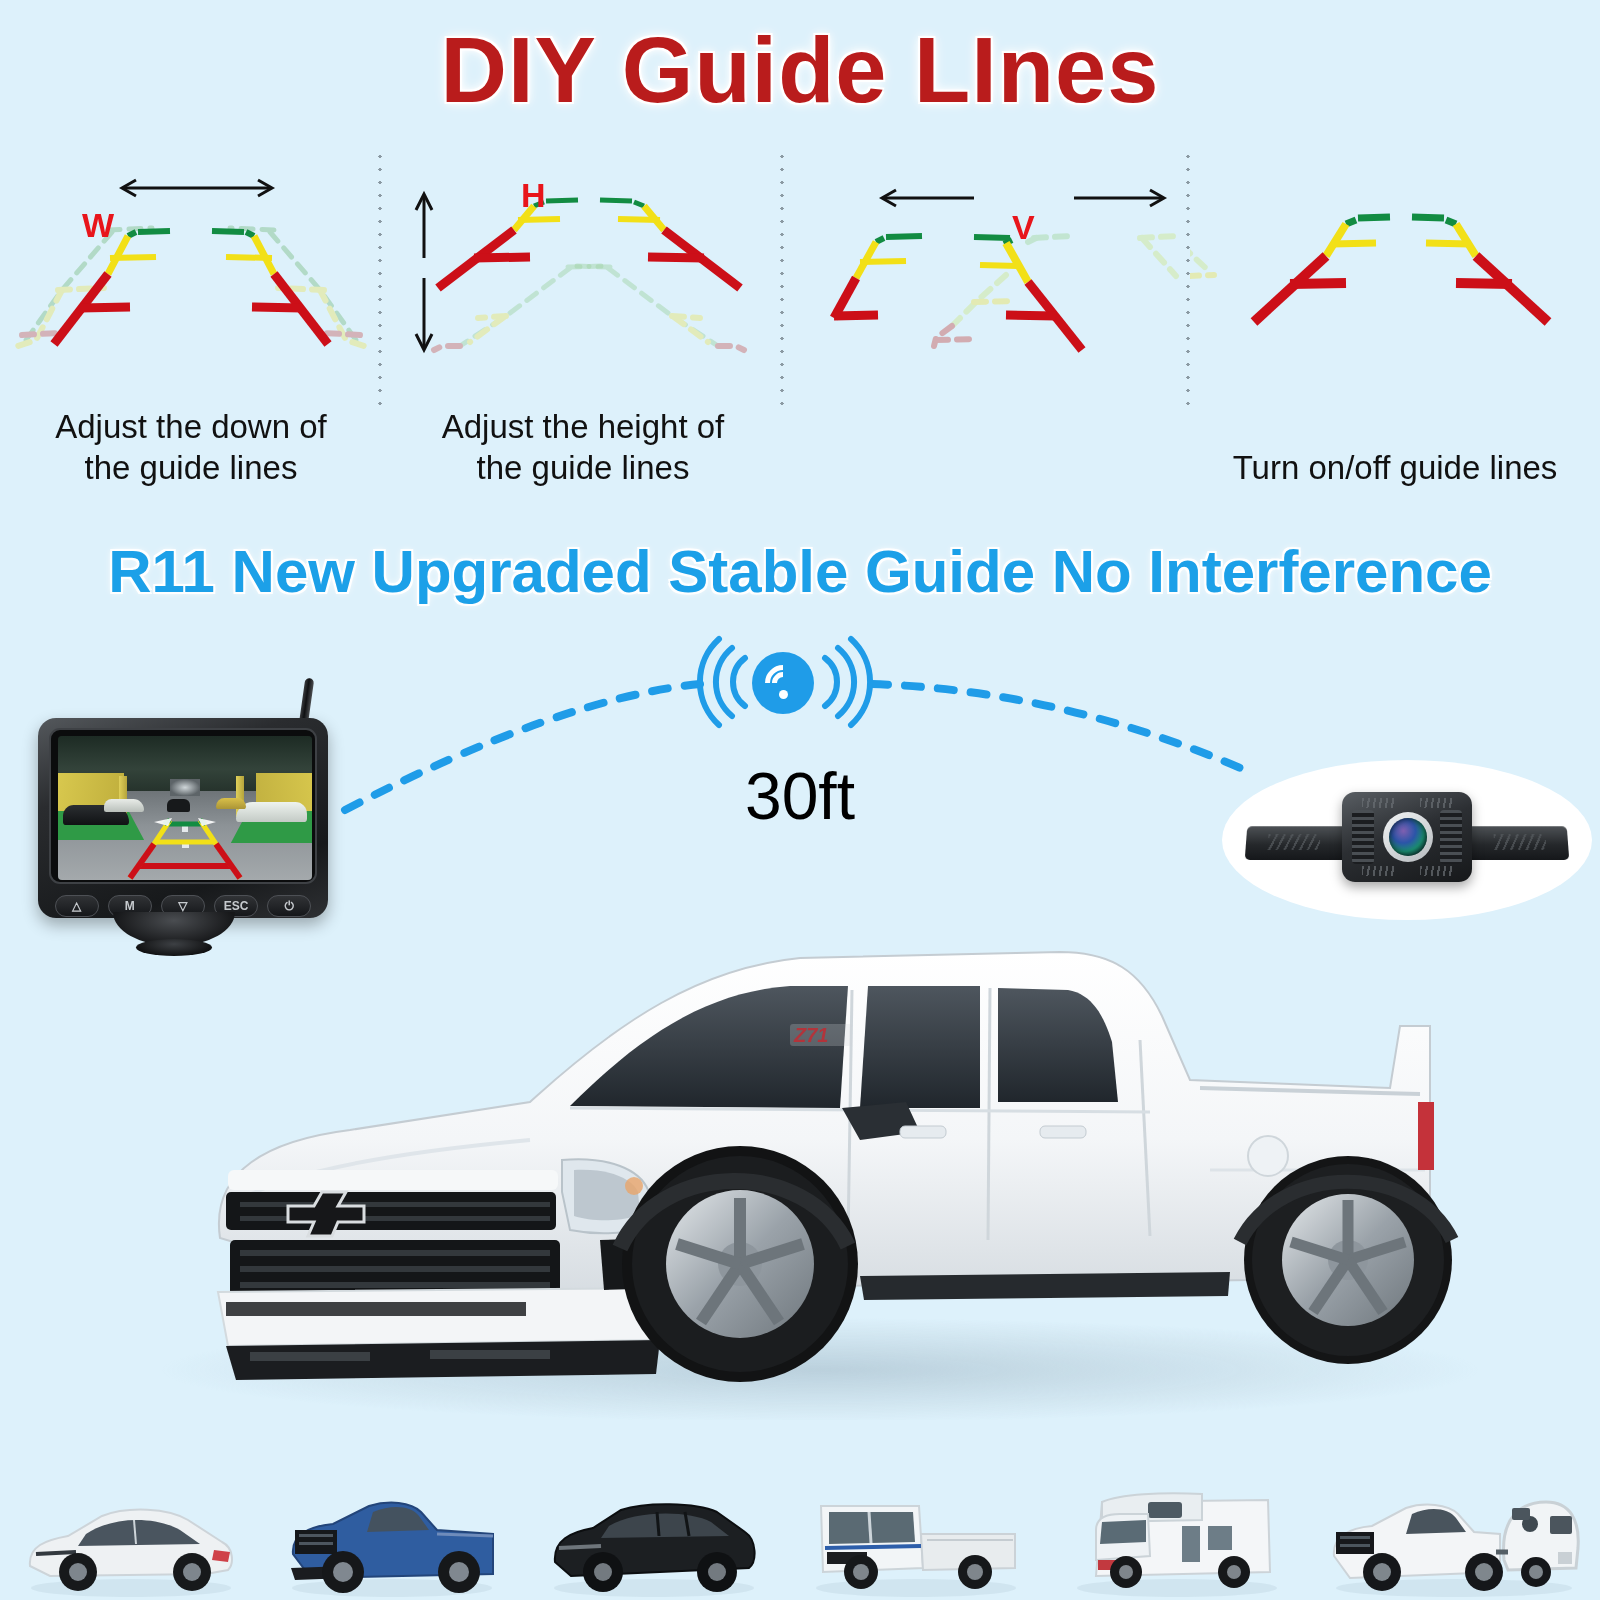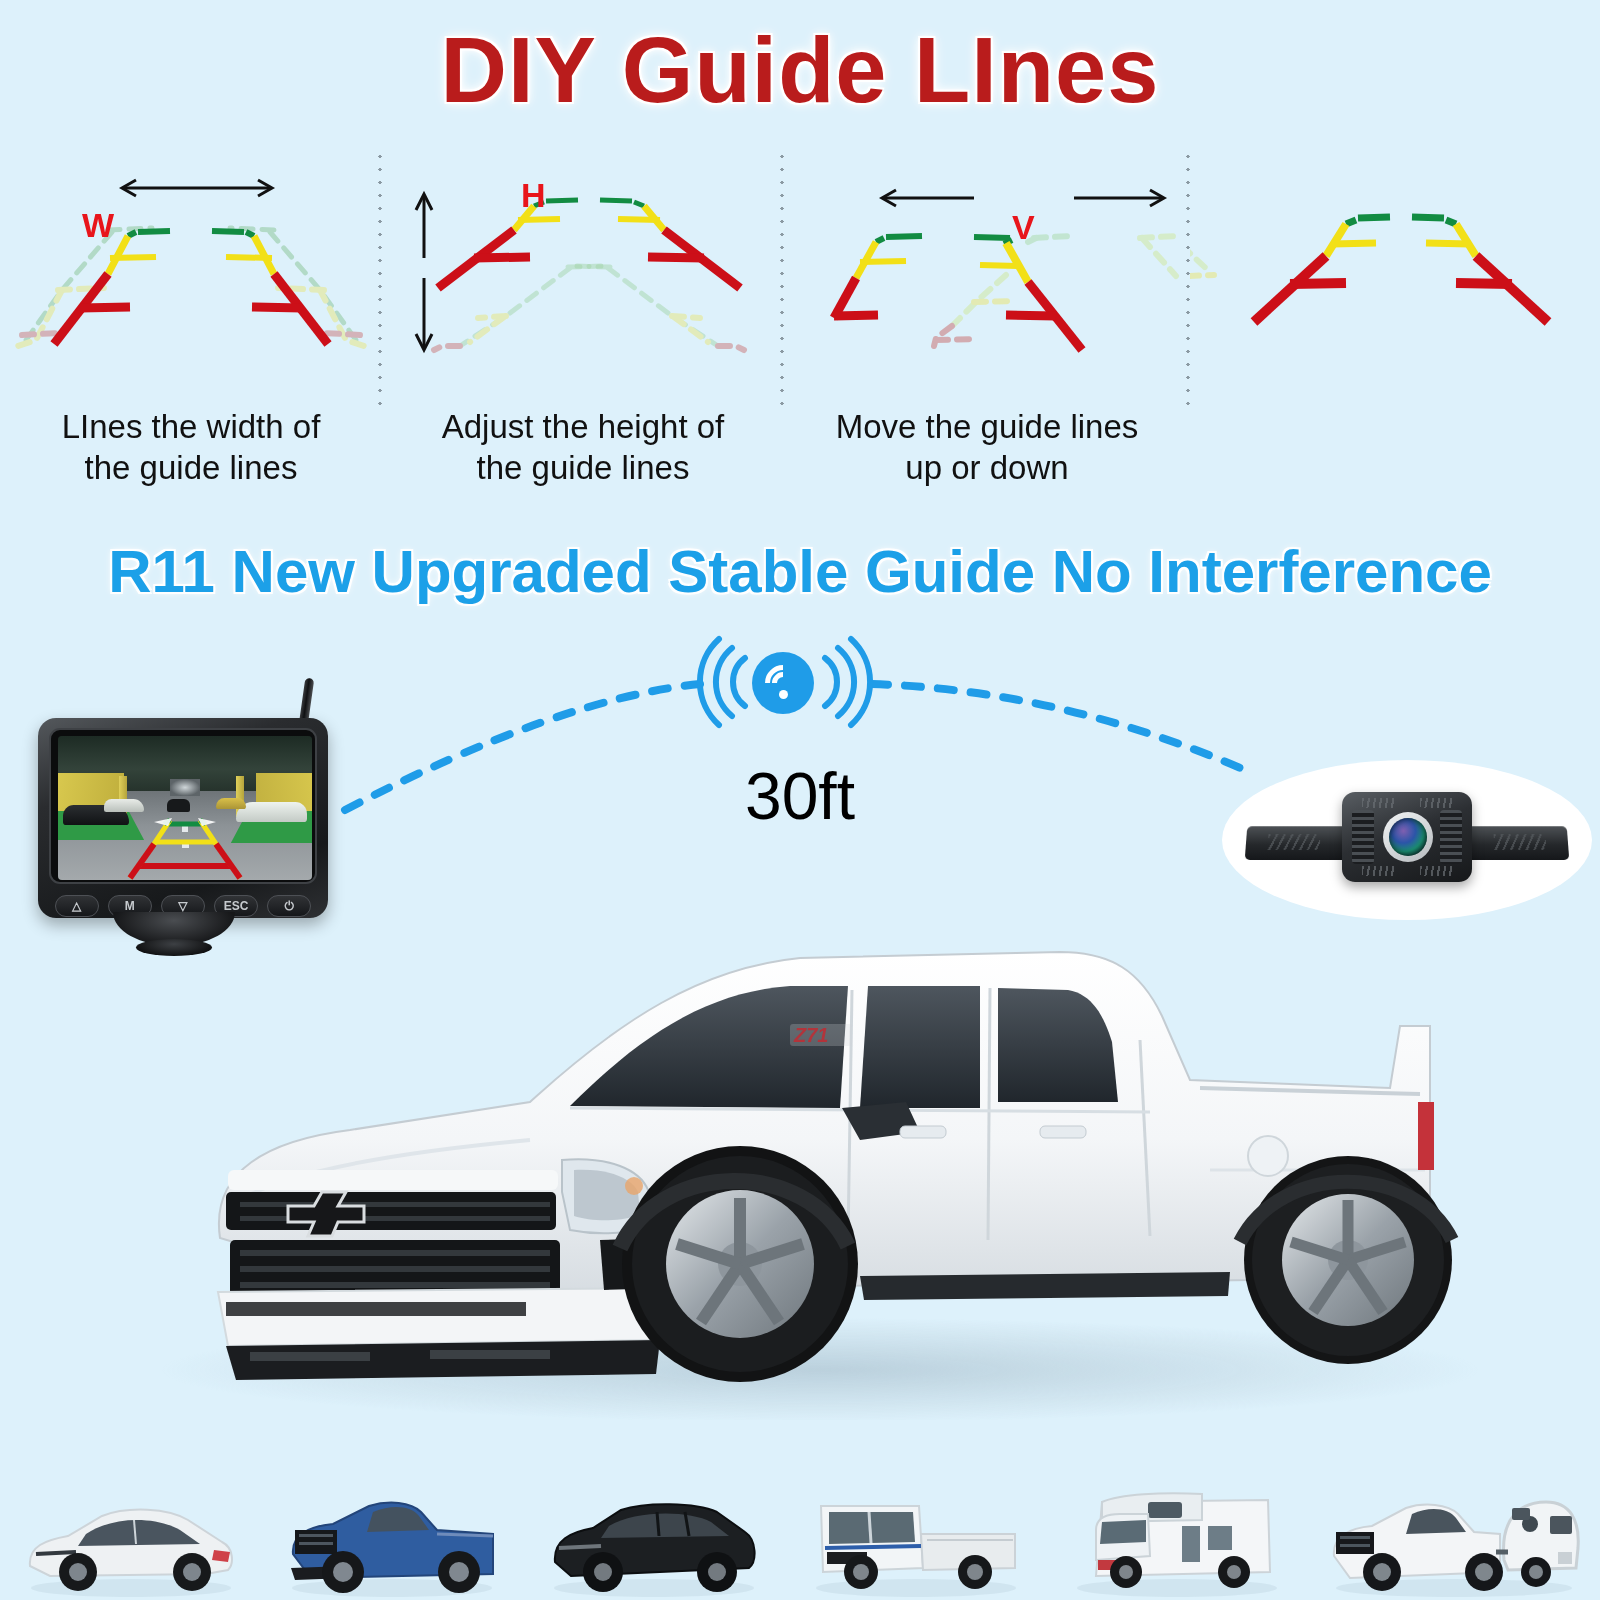--- a/index.html
+++ b/index.html
@@ -269,21 +269,21 @@
         <path d="M246 82 L254 86" stroke="#128c42" stroke-width="6"></path>
         <path d="M244 82 L212 81" stroke="#128c42" stroke-width="6"></path>
         <path d="M254 86 L274 124" stroke="#f2e017" stroke-width="7"></path>
         <path d="M272 108 L226 107" stroke="#f2e017" stroke-width="6"></path>
         <path d="M274 124 L328 194" stroke="#cc0f18" stroke-width="9"></path>
         <path d="M302 158 L252 157" stroke="#cc0f18" stroke-width="9"></path>
       </g>
     </svg>
     <div class="axis-label" style="left:82px;top:56px;">W</div>
     <div class="panel-caption">
-      <div>LInes the width of</div>
+      <div>Adjust the down of</div>
       <div>the guide lines</div>
     </div>
     <div class="divider"></div>
   </div>
 
   <div class="panel p2">
     <svg class="gl-svg" width="402" height="270" viewBox="0 0 402 270">
 
       <g stroke="#111" stroke-width="3" fill="none">
         <line x1="42" y1="108" x2="42" y2="46"></line>
@@ -370,24 +370,20 @@
       </g>
 
       <g stroke-linecap="round" fill="none" opacity="0.5" stroke-dasharray="12 9">
         <path d="M250 88 L286 86" stroke="#a8dba8" stroke-width="6"></path>
         <path d="M252 88 L244 92" stroke="#a8dba8" stroke-width="6"></path>
         <path d="M356 88 L392 86" stroke="#cfe89a" stroke-width="6"></path>
         <path d="M358 88 L392 126" stroke="#cfe89a" stroke-width="6"></path>
       </g>
     </svg>
     <div class="axis-label" style="left:228px;top:58px;">V</div>
-    <div class="panel-caption">
-      <div>Move the guide lines</div>
-      <div>up or down</div>
-    </div>
     <div class="divider"></div>
   </div>
 
   <div class="panel p4">
     <svg class="gl-svg" width="410" height="270" viewBox="0 0 410 270">
 
       <g stroke-linecap="round" fill="none" opacity="0.5" stroke-dasharray="11 9">
         <path d="M-8 96 L20 122" stroke="#cfe89a" stroke-width="6"></path>
         <path d="M-2 126 L24 125" stroke="#e9e56e" stroke-width="6"></path>
       </g>
@@ -401,20 +397,24 @@
       </g>
       <g stroke-linecap="butt" fill="none">
         <path d="M256 70 L266 74" stroke="#128c42" stroke-width="7"></path>
         <path d="M254 68 L222 67" stroke="#128c42" stroke-width="7"></path>
         <path d="M266 74 L286 106" stroke="#f2e017" stroke-width="8"></path>
         <path d="M280 94 L236 93" stroke="#f2e017" stroke-width="7"></path>
         <path d="M286 106 L358 172" stroke="#cc0f18" stroke-width="10"></path>
         <path d="M322 134 L266 133" stroke="#cc0f18" stroke-width="10"></path>
       </g>
     </svg>
+    <div class="panel-caption">
+      <div>Turn on/off guide lines</div>
+      <div></div>
+    </div>
   </div>
 </div>
 
 <div class="title-2">R11 New Upgraded Stable Guide No Interference</div>
 
 <svg class="link-svg" width="1600" height="220" viewBox="0 0 1600 220">
   <path d="M345 190 Q560 78 700 64" fill="none" stroke="#1f9ce8" stroke-width="8" stroke-linecap="round" stroke-dasharray="16 17"></path>
   <path d="M872 64 Q1060 70 1245 150" fill="none" stroke="#1f9ce8" stroke-width="8" stroke-linecap="round" stroke-dasharray="16 17"></path>
 </svg>
 

